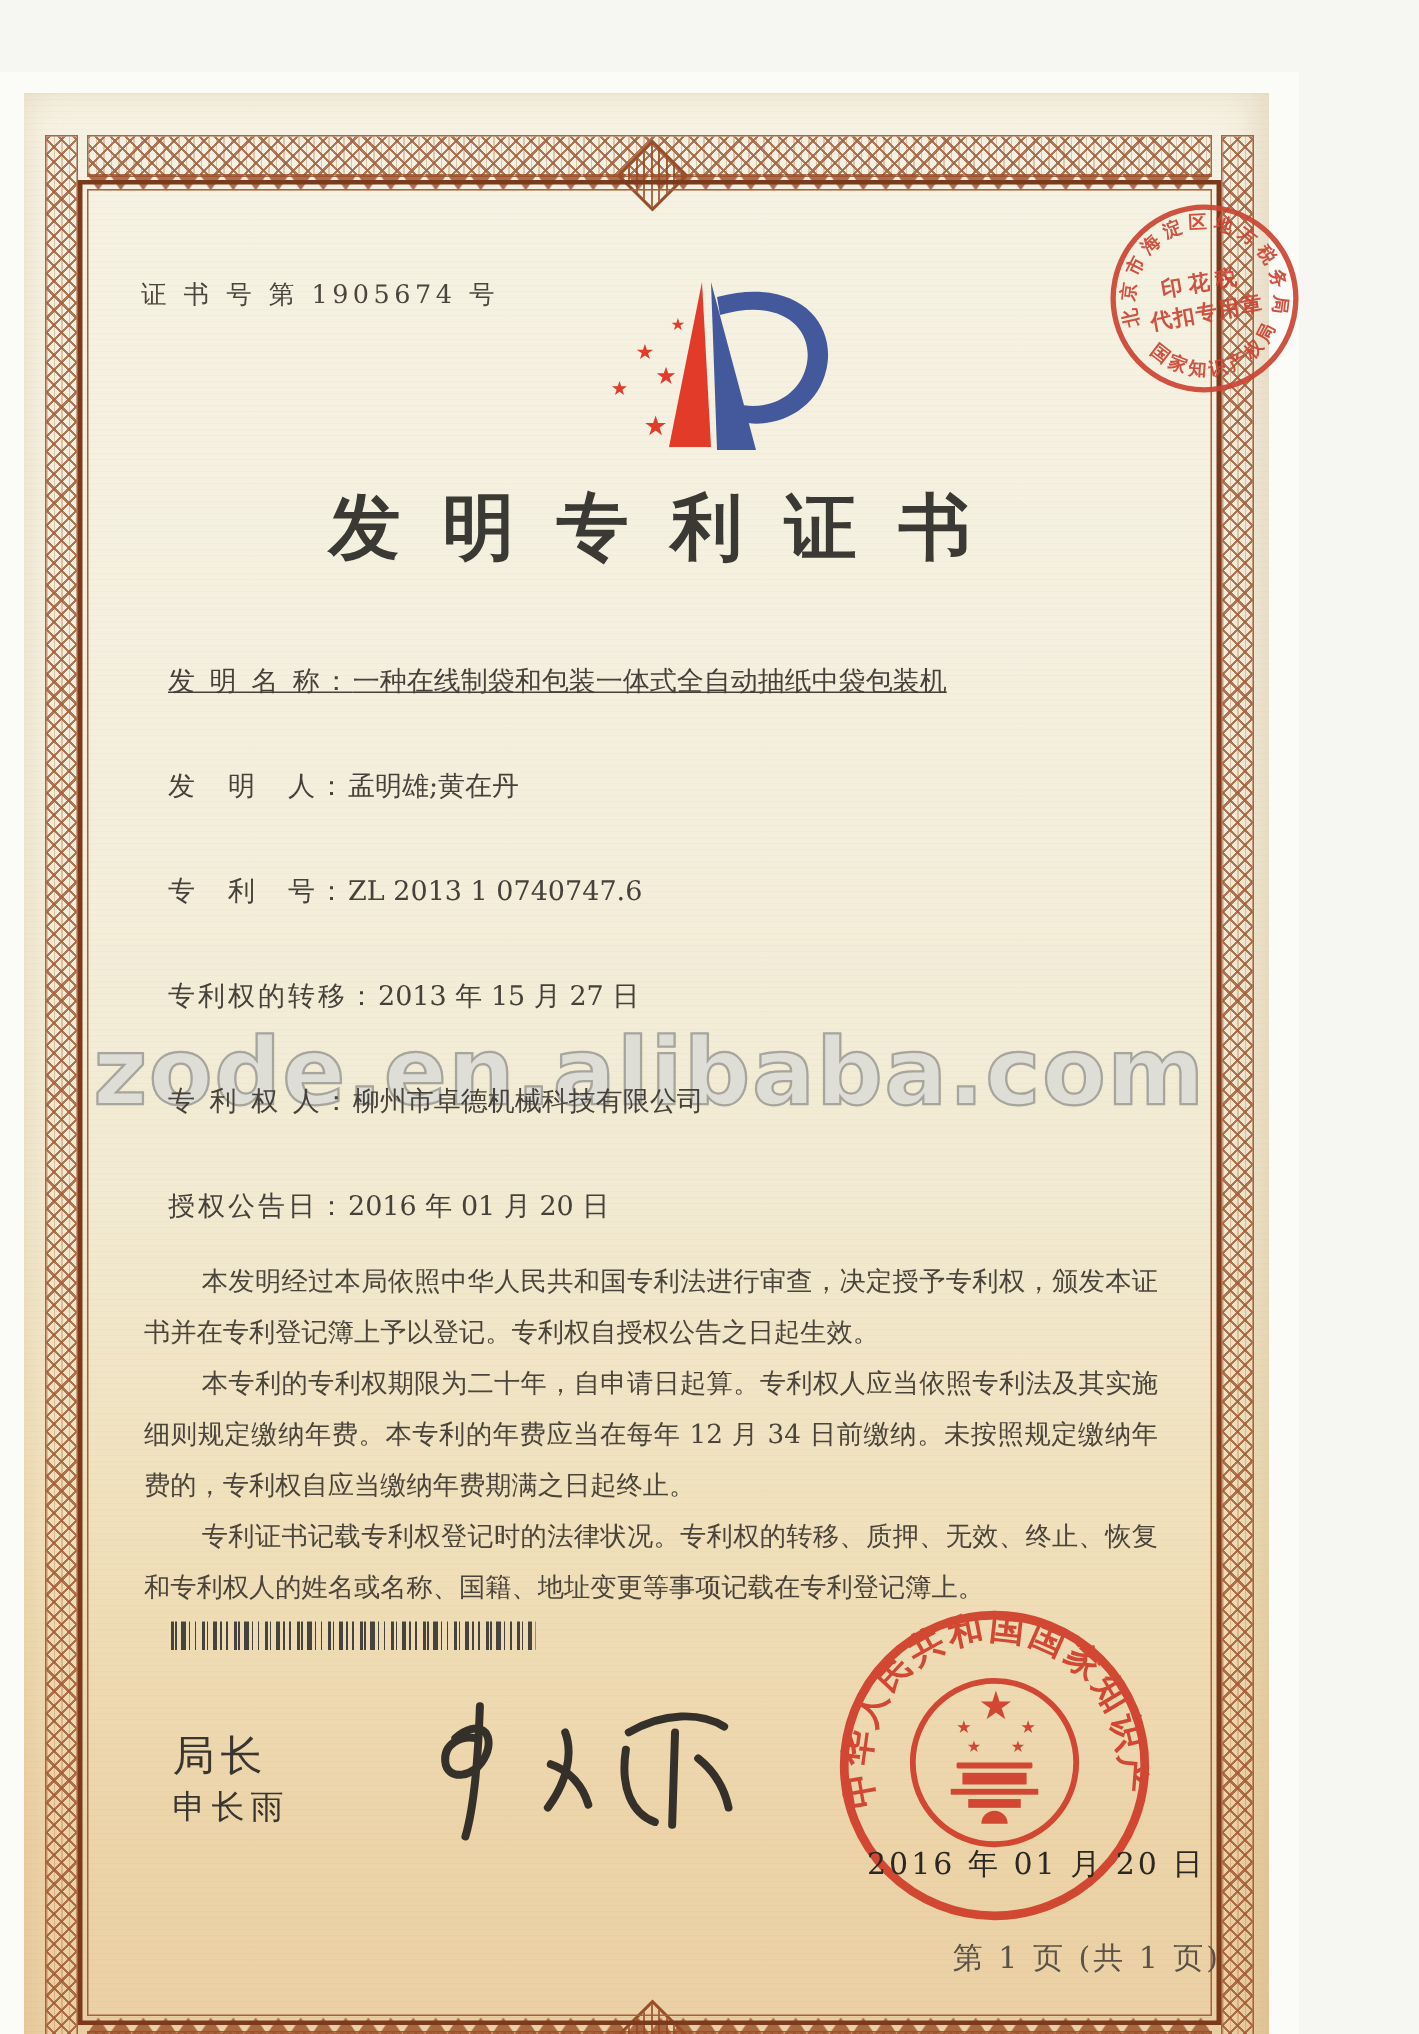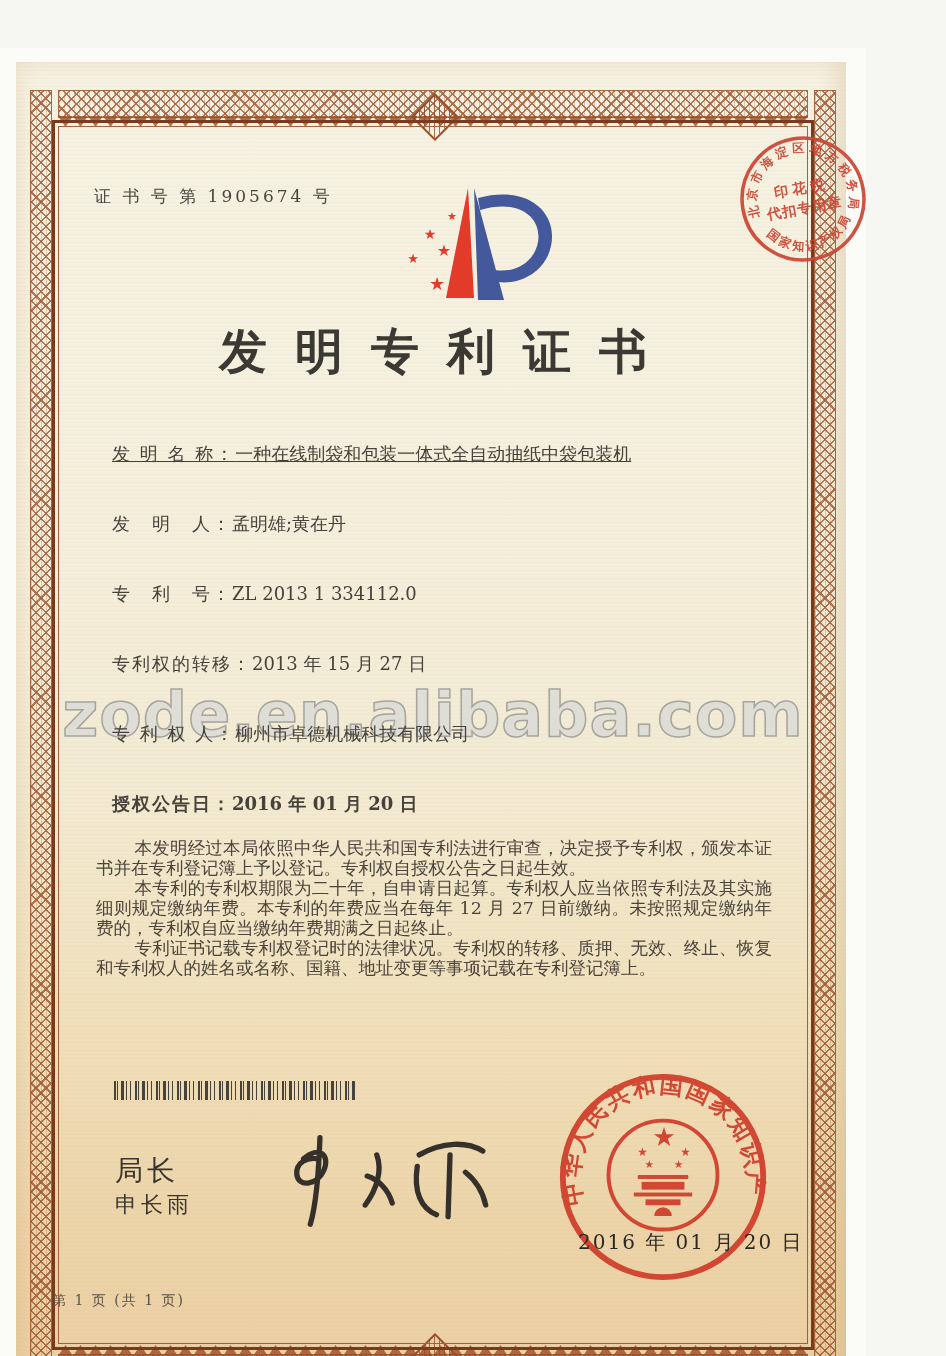--- a/index.html
+++ b/index.html
@@ -35,41 +35,41 @@
     border:3px solid #7b3a1c;}
   .frame::before{content:"";position:absolute;inset:3px;border:1.5px solid #a5603a;}
   
   .cert-no{position:absolute;left:94px;top:137px;font-size:17px;letter-spacing:3px;color:#4a453d;}
   .logo{position:absolute;left:388px;top:134px;width:175px;height:122px;}
   .tax-stamp{position:absolute;left:736px;top:84px;width:134px;height:134px;transform:rotate(-10deg);opacity:.92;}
   .title{position:absolute;left:0;right:0;top:272px;text-align:center;font-size:48px;font-weight:700;
     letter-spacing:28px;transform:translateX(14px);color:#3b3933;}
   .fields{position:absolute;left:112px;right:90px;top:0;}
   .field-row{position:absolute;left:0;font-size:18px;color:#46413a;white-space:nowrap;z-index:3;}
-  .f0{top:394px;text-decoration:underline;} .f1{top:464px;} .f2{top:534px;} .f3{top:604px;} .f4{top:674px;} .f5{top:744px;font-weight:bold;}
+  .f0{top:394px;text-decoration:underline;} .f1{top:464px;} .f2{top:534px;} .f3{top:604px;} .f4{top:674px;} .f5{top:744px;}
   .field-label{letter-spacing:2px;}
   .watermark{position:absolute;left:0;right:0;top:630px;text-align:center;z-index:2;
     font-family:"DejaVu Sans","Liberation Sans",sans-serif;font-weight:700;font-size:62px;letter-spacing:1px;
     color:rgba(252,252,248,.62);-webkit-text-stroke:1.5px rgba(145,145,140,.75);
     text-shadow:0 0 1px rgba(120,120,115,.55);}
-  .paras{position:absolute;left:96px;right:94px;top:790px;font-size:17.5px;line-height:20px;
+  .paras{position:absolute;left:96px;right:94px;top:790px;font-size:17.5px;line-height:34px;
     color:#4a443b;text-align:justify;}
   .paras p{margin:0;text-indent:2.2em;}
   .barcode{position:absolute;left:114px;top:1033px;width:243px;height:19px;
     background:repeating-linear-gradient(90deg,#222 0 2px,rgba(0,0,0,0) 2px 3px,#222 3px 4px,rgba(0,0,0,0) 4px 7px,
       #222 7px 10px,rgba(0,0,0,0) 10px 12px,#222 12px 13px,rgba(0,0,0,0) 13px 16px,#222 16px 17px,rgba(0,0,0,0) 17px 21px);
     opacity:.82;}
   .signer-title{position:absolute;left:115px;top:1104px;font-size:28px;color:#3a362f;
     font-family:"DejaVu Sans","Liberation Sans",sans-serif;letter-spacing:4px;}
   .signer-name{position:absolute;left:115px;top:1142px;font-size:22px;color:#3a362f;
     font-family:"DejaVu Sans","Liberation Sans",sans-serif;letter-spacing:4px;}
   .signature{position:absolute;left:262px;top:1078px;width:245px;height:106px;}
   .issue-seal{position:absolute;left:556px;top:1022px;width:214px;height:214px;opacity:.93;}
   .seal-date{position:absolute;left:578px;top:1181px;font-size:20px;color:#2b2822;letter-spacing:2px;z-index:5;}
-  .footer{position:absolute;left:52px;right:52px;top:1244px;text-align:left;font-size:14px;
+  .footer{position:absolute;left:52px;right:52px;top:1244px;text-align:right;font-size:20px;
     color:#5a5247;letter-spacing:2px;}
   .seal-ring-text{font-family:"DejaVu Serif",serif;font-weight:700;}
 </style>
 </head>
 <body>
 
 <div class="page">
   <div class="paper"></div>
 
   <div class="lace lace-top"></div>
@@ -130,36 +130,36 @@
   <div class="watermark">zode.en.alibaba.com</div>
 
   <div class="fields">
     <div class="field-row f0">
       <span class="field-label">发 明 名 称：</span><span>一种在线制袋和包装一体式全自动抽纸中袋包装机</span>
     </div>
     <div class="field-row f1">
       <span class="field-label">发　明　人：</span><span>孟明雄;黄在丹</span>
     </div>
     <div class="field-row f2">
-      <span class="field-label">专　利　号：</span><span>ZL 2013 1 334112.0</span>
+      <span class="field-label">专　利　号：</span><span>ZL 2013 1 0740747.6</span>
     </div>
     <div class="field-row f3">
       <span class="field-label">专利权的转移：</span><span>2013 年 15 月 27 日</span>
     </div>
     <div class="field-row f4">
       <span class="field-label">专 利 权 人：</span><span>柳州市卓德机械科技有限公司</span>
     </div>
     <div class="field-row f5">
       <span class="field-label">授权公告日：</span><span>2016 年 01 月 20 日</span>
     </div>
   </div>
 
   <div class="paras">
     <p>本发明经过本局依照中华人民共和国专利法进行审查，决定授予专利权，颁发本证书并在专利登记簿上予以登记。专利权自授权公告之日起生效。</p>
-    <p>本专利的专利权期限为二十年，自申请日起算。专利权人应当依照专利法及其实施细则规定缴纳年费。本专利的年费应当在每年 12 月 27 日前缴纳。未按照规定缴纳年费的，专利权自应当缴纳年费期满之日起终止。</p>
+    <p>本专利的专利权期限为二十年，自申请日起算。专利权人应当依照专利法及其实施细则规定缴纳年费。本专利的年费应当在每年 12 月 34 日前缴纳。未按照规定缴纳年费的，专利权自应当缴纳年费期满之日起终止。</p>
     <p>专利证书记载专利权登记时的法律状况。专利权的转移、质押、无效、终止、恢复和专利权人的姓名或名称、国籍、地址变更等事项记载在专利登记簿上。</p>
   </div>
 
   <div class="barcode"></div>
 
   <div class="signer-title">局长</div>
   <div class="signer-name">申长雨</div>
 
   <svg class="signature" viewBox="0 0 240 110" fill="none" stroke="#35312a" stroke-width="5.5" stroke-linecap="round">
     <path d="M36,34 C52,20 64,30 57,46 C50,62 30,64 29,50 C28,38 40,32 50,34"></path>

